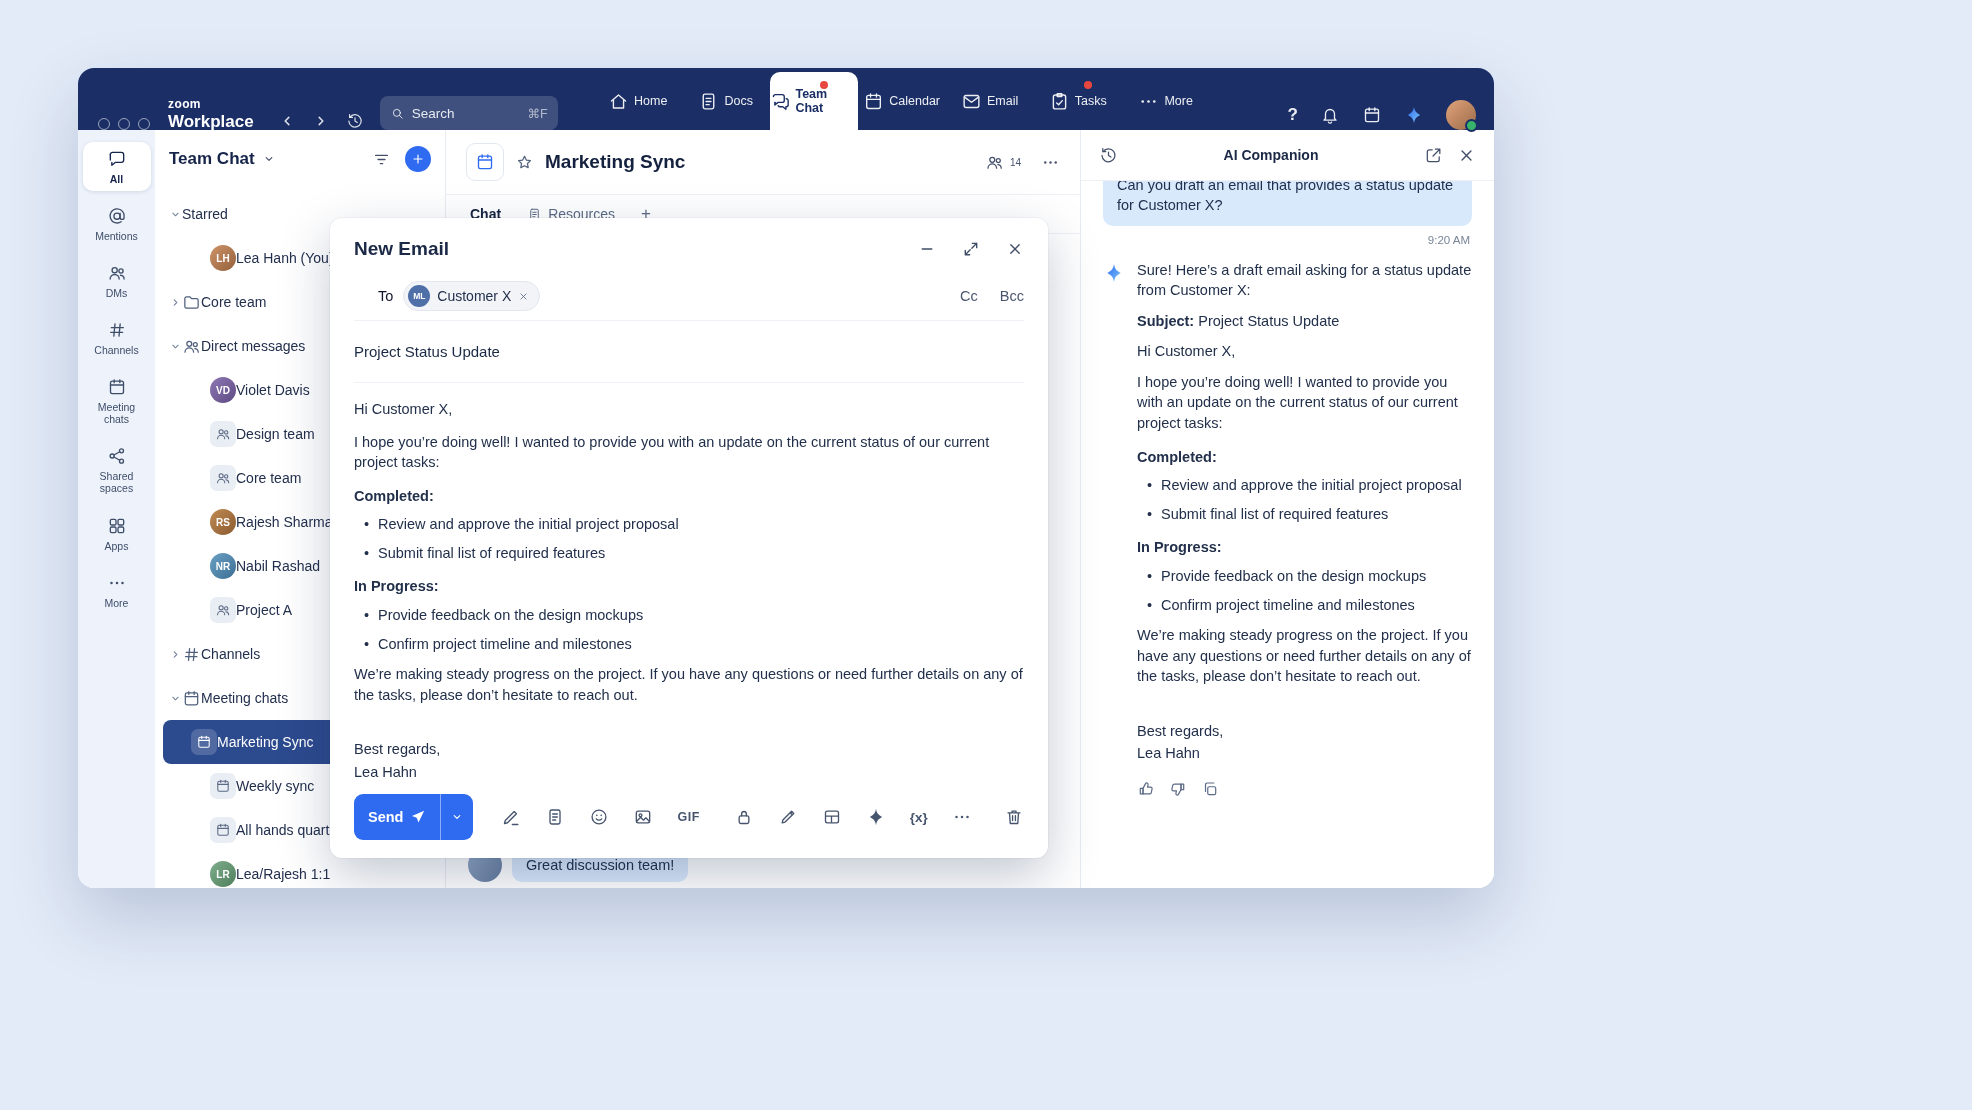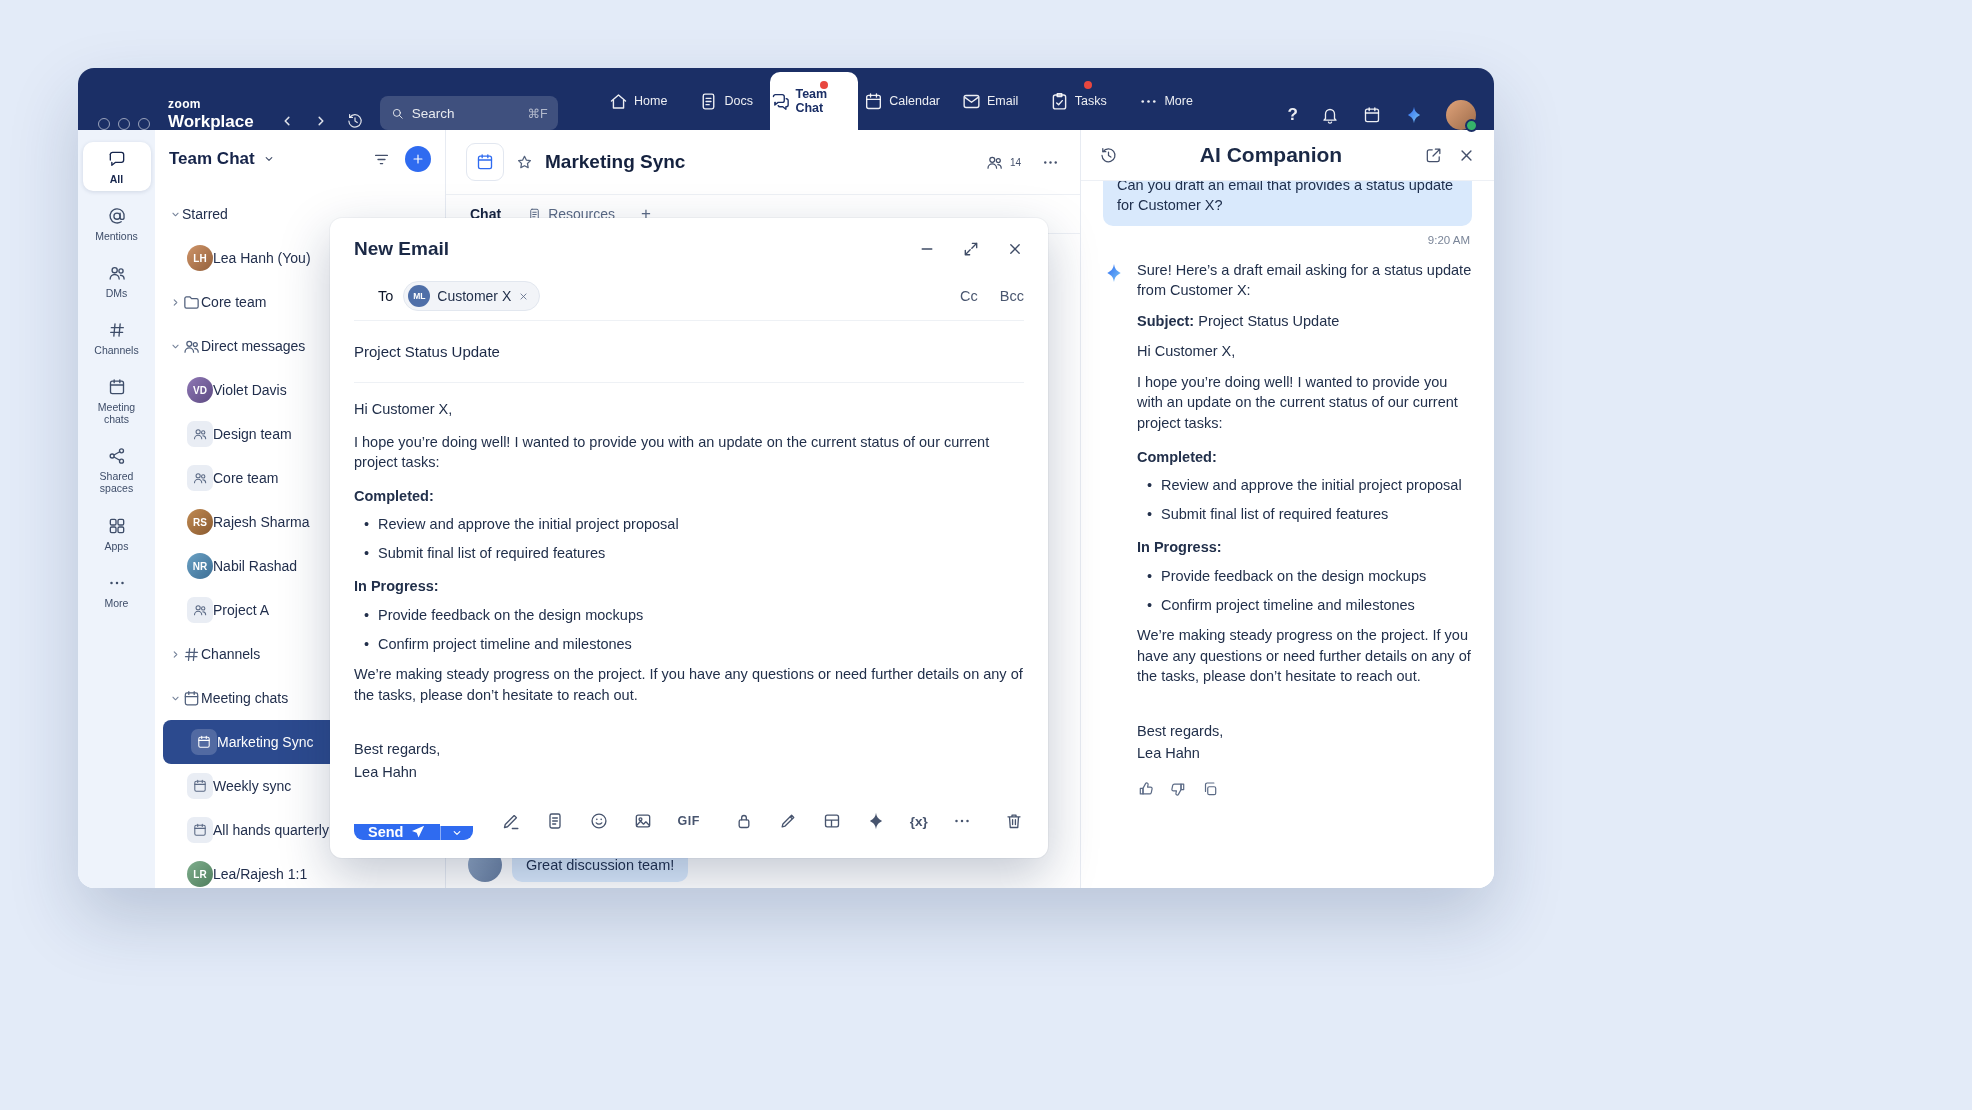--- a/index.html
+++ b/index.html
@@ -50,21 +50,21 @@
   .cl-title{font-size:17px;font-weight:bold;color:#16244a;}
   .cl-head .tchev{width:14px;height:14px;color:#44506b;}
   .cl-actions{margin-left:auto;display:flex;align-items:center;gap:14px;}
   .cl-actions .filter{width:19px;height:19px;color:#44506b;}
   .plus-btn{width:26px;height:26px;border-radius:50%;background:#2f6bf0;color:#fff;display:flex;align-items:center;justify-content:center;}
   .plus-btn svg{width:14px;height:14px;}
   .cl-rows{flex:1;overflow:hidden;padding-top:4px;}
   .row{height:44px;display:flex;align-items:center;padding:0 10px 0 14px;font-size:14px;color:#222f4d;}
   .row .chev{width:13px;height:13px;color:#76839a;flex:none;}
   .row .ticon{width:19px;height:19px;color:#51607c;flex:none;}
-  .row.child{padding-left:32px;}
+  .row.child{padding-left:32px;margin-left:23px;}
   .rlabel{white-space:nowrap;overflow:hidden;min-width:0;}
   .av{width:26px;height:26px;border-radius:50%;color:#fff;font-size:10px;font-weight:bold;display:flex;align-items:center;justify-content:center;flex:none;}
   .sq{width:26px;height:26px;border-radius:7px;background:#e9edf4;color:#5b6a85;display:flex;align-items:center;justify-content:center;flex:none;}
   .sq svg{width:16px;height:16px;}
   .row.selected{background:#2c4a8e;color:#fff;border-radius:8px;margin:0 8px;padding-left:28px;}
   .row.selected .sq{background:rgba(255,255,255,.18);color:#fff;}
   .c0{background:linear-gradient(135deg,#cf9468,#93603c);}
   .c1{background:linear-gradient(135deg,#8f78b5,#5d4a82);}
   .c2{background:linear-gradient(135deg,#6aa1c4,#3d6e94);}
   .c3{background:linear-gradient(135deg,#c08a52,#8a5a30);}
@@ -85,21 +85,21 @@
   .ch-tab svg{width:15px;height:15px;}
   .ch-tab.active{color:#15223f;font-weight:bold;box-shadow:inset 0 -2.5px 0 #2f6bf0;}
   .ch-tab.addtab{font-size:17px;}
   .chat-msg{position:absolute;left:22px;bottom:6px;display:flex;gap:10px;align-items:flex-start;}
   .msg-avatar{width:34px;height:34px;border-radius:50%;flex:none;}
   .msg-bubble{background:#d9e9fc;border-radius:10px;padding:9px 14px;font-size:14.5px;color:#20304e;white-space:nowrap;}
   
   .ai{width:413px;flex:none;border-left:1px solid #e7ebf2;background:#fff;display:flex;flex-direction:column;}
   .ai-head{height:50px;flex:none;display:flex;align-items:center;gap:14px;padding:0 18px;border-bottom:1px solid #edf0f5;color:#44506b;}
   .ai-head svg{width:19px;height:19px;}
-  .ai-title{flex:1;text-align:center;font-size:21px;font-weight:bold;color:#1b2946;}
+  .ai-title{flex:1;text-align:center;font-size:14px;font-weight:bold;color:#1b2946;}
   .ai-body{flex:1;overflow:hidden;padding:0 22px 16px;}
   .user-bubble{background:#d9e9fc;border-radius:10px;padding:10px 14px;font-size:14.5px;line-height:1.4;color:#20304e;margin-top:-16px;}
   .ai-time{text-align:right;font-size:11.5px;color:#7a8598;margin:8px 2px 14px;}
   .ai-msg{display:flex;gap:12px;}
   .ai-spark{width:22px;height:22px;flex:none;margin-top:2px;}
   .ai-text{font-size:14.5px;color:#22304b;line-height:1.42;min-width:0;}
   .ai-text p{margin:0 0 10px;}
   .b-head{font-weight:bold;margin:13px 0 8px;}
   ul.blist{list-style:none;margin:0 0 10px;padding:0 0 0 10px;}
   ul.blist li{position:relative;padding-left:14px;margin-bottom:8px;}
@@ -121,21 +121,21 @@
   .m-row{display:flex;align-items:center;gap:10px;margin:0 24px;padding:9px 0;border-bottom:1px solid #eef1f5;flex:none;}
   .to-label{color:#0f172a;font-size:14.5px;margin-left:24px;}
   .chip{display:flex;align-items:center;gap:7px;background:#f2f4f8;border:1px solid #e2e7ef;border-radius:16px;padding:3px 10px 3px 4px;font-size:14px;color:#22304b;}
   .chip-av{width:22px;height:22px;border-radius:50%;background:#4f6fa8;color:#fff;font-size:8.5px;font-weight:bold;display:flex;align-items:center;justify-content:center;flex:none;}
   .chip-x{width:11px;height:11px;color:#5b6a85;}
   .ccbcc{margin-left:auto;display:flex;gap:22px;color:#4a5770;font-size:14.5px;}
   .subject{font-size:15px;color:#1b2946;padding:13px 0;}
   .m-body{flex:1;overflow:hidden;padding:16px 24px 0;font-size:14.5px;color:#22304b;line-height:1.42;}
   .m-body p{margin:0 0 12px;}
   .m-foot{flex:none;display:flex;align-items:center;gap:24px;padding:14px 24px 18px;}
-  .send-btn{display:flex;height:38px;border-radius:9px;overflow:hidden;font-size:14.5px;font-weight:bold;color:#fff;margin-right:4px;flex:none;align-items:flex-end;}
+  .send-btn{display:flex;height:46px;border-radius:9px;overflow:hidden;font-size:14.5px;font-weight:bold;color:#fff;margin-right:4px;flex:none;}
   .send-main{background:#2f6bf0;display:flex;align-items:center;gap:7px;padding:0 14px;}
   .send-main svg{width:16px;height:16px;}
   .send-drop{background:#2f6bf0;border-left:1px solid rgba(255,255,255,.45);width:32px;display:flex;align-items:center;justify-content:center;}
   .send-drop svg{width:14px;height:14px;}
   .tool{width:20px;height:20px;color:#47546e;flex:none;}
   .gif{font-size:12.5px;font-weight:bold;letter-spacing:.5px;color:#47546e;}
   .vars{font-size:13.5px;font-weight:bold;color:#47546e;}
   .grp{margin-left:10px;}
   .trash-wrap{margin-left:auto;}
 </style>

